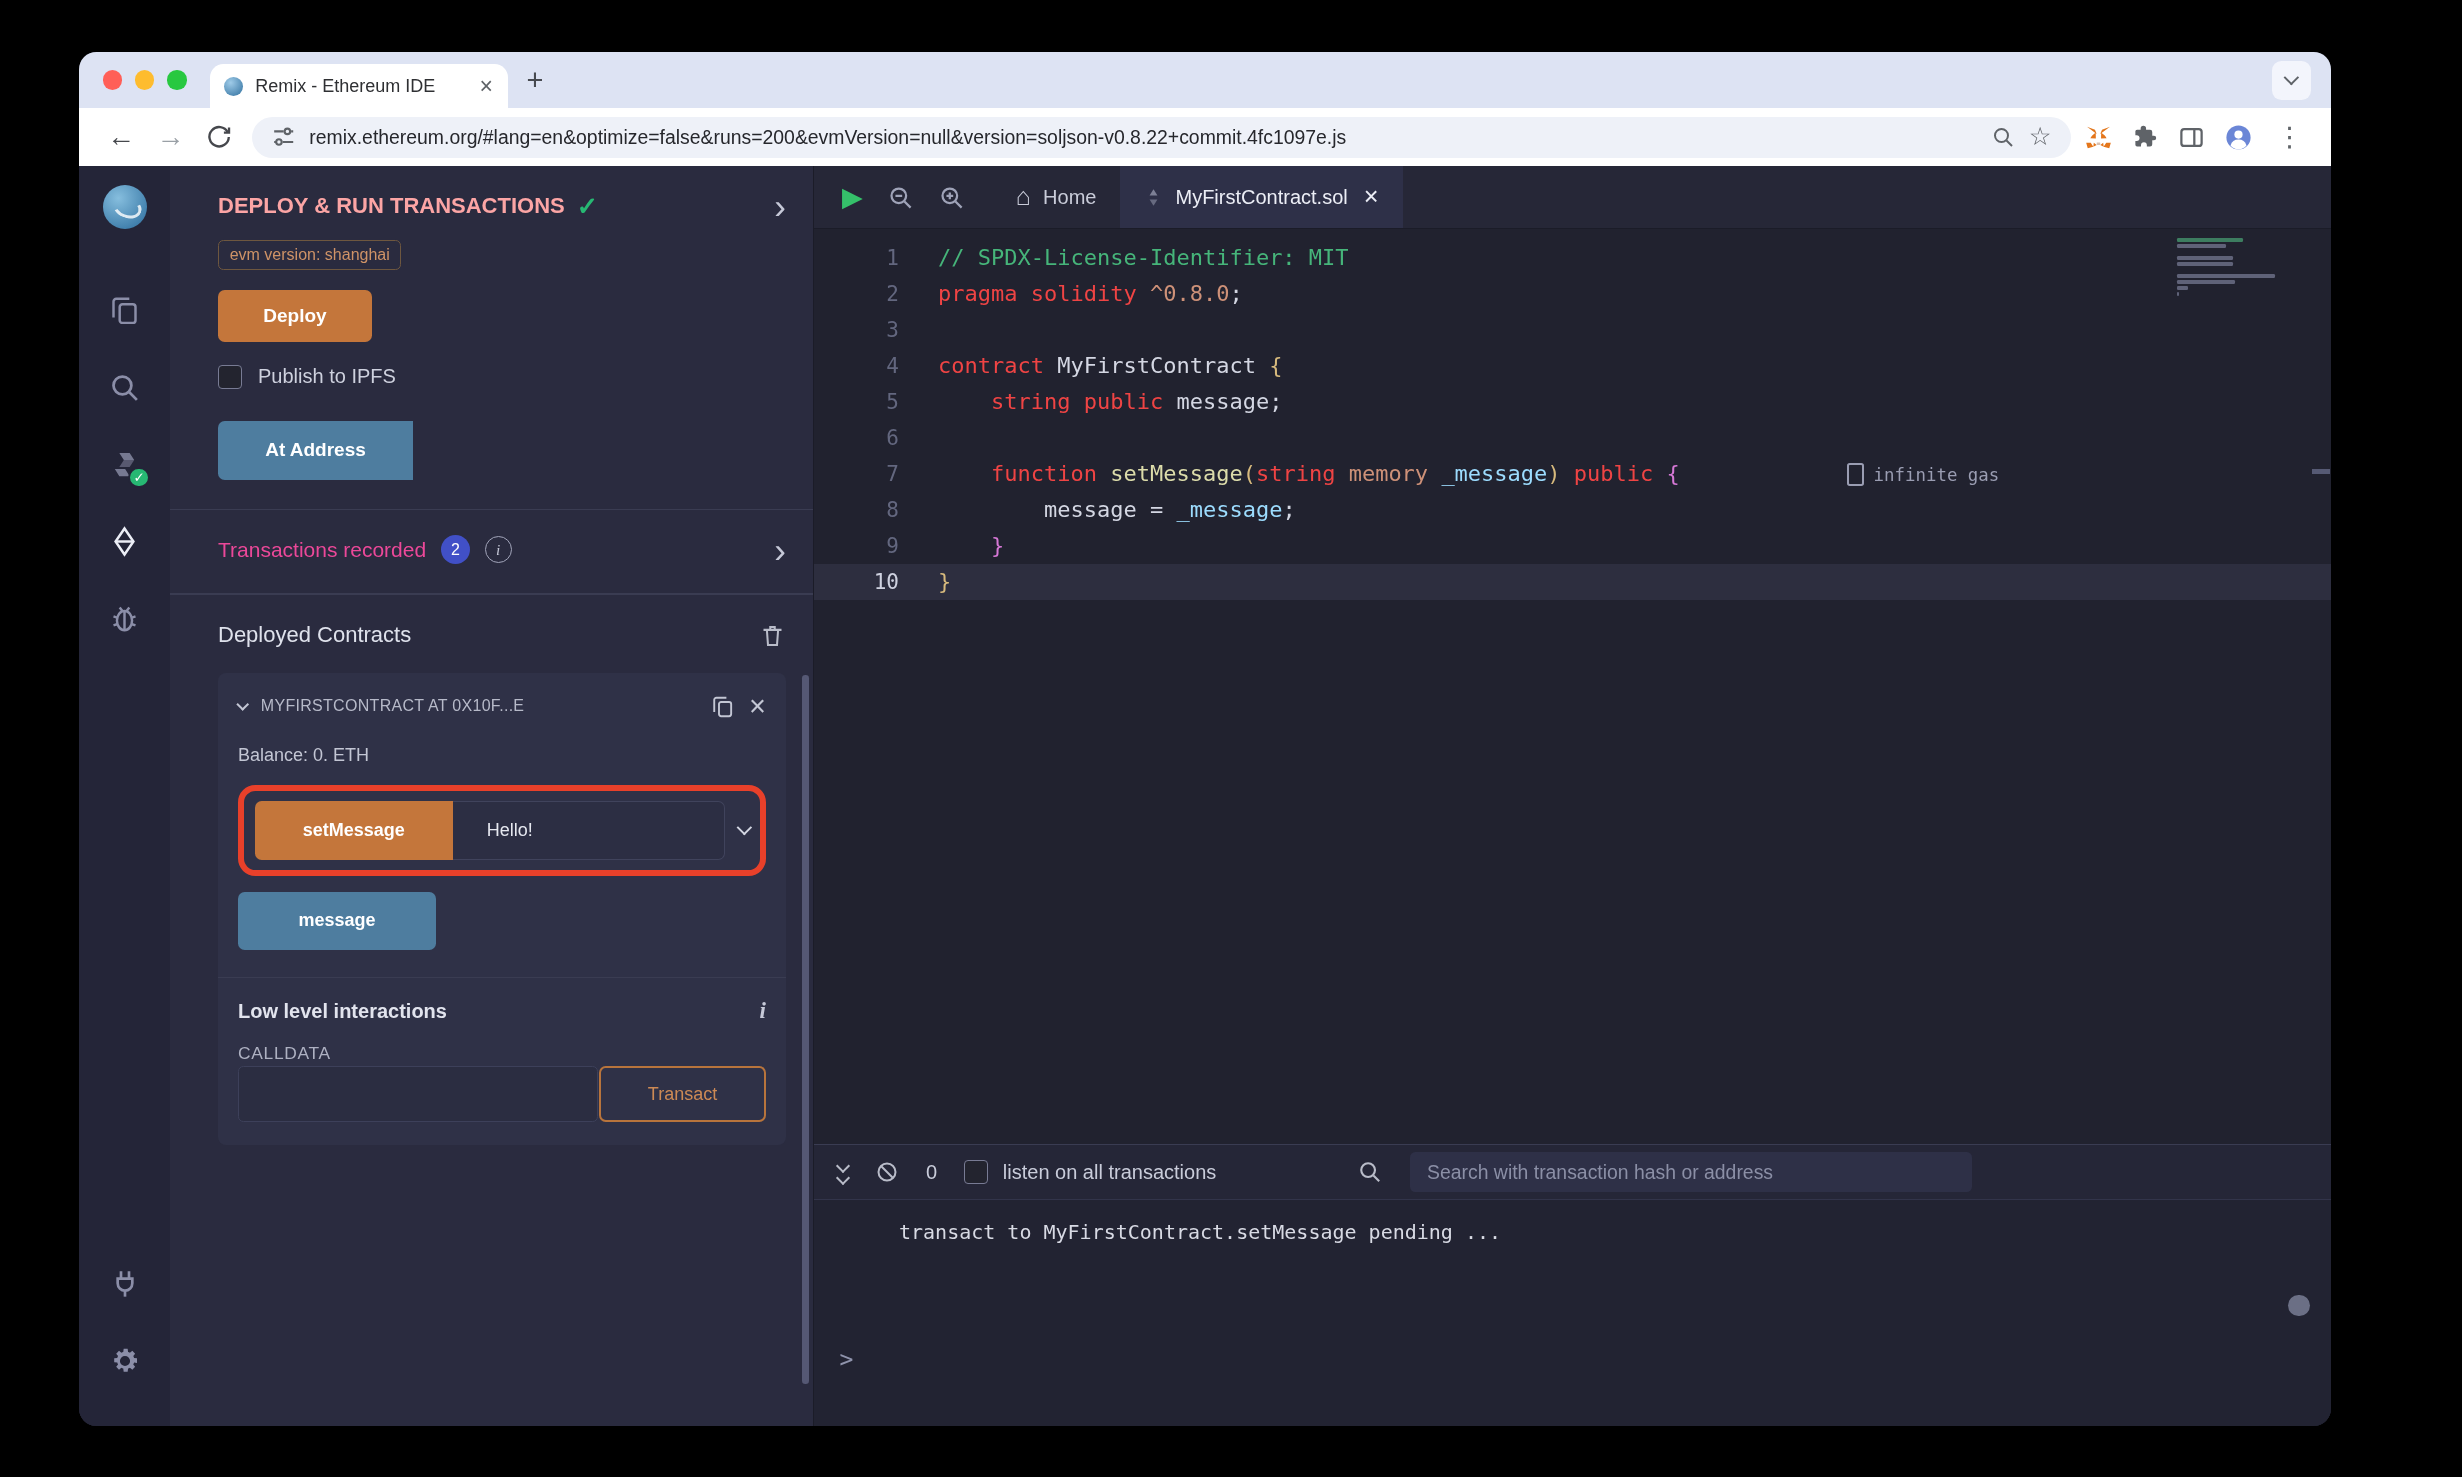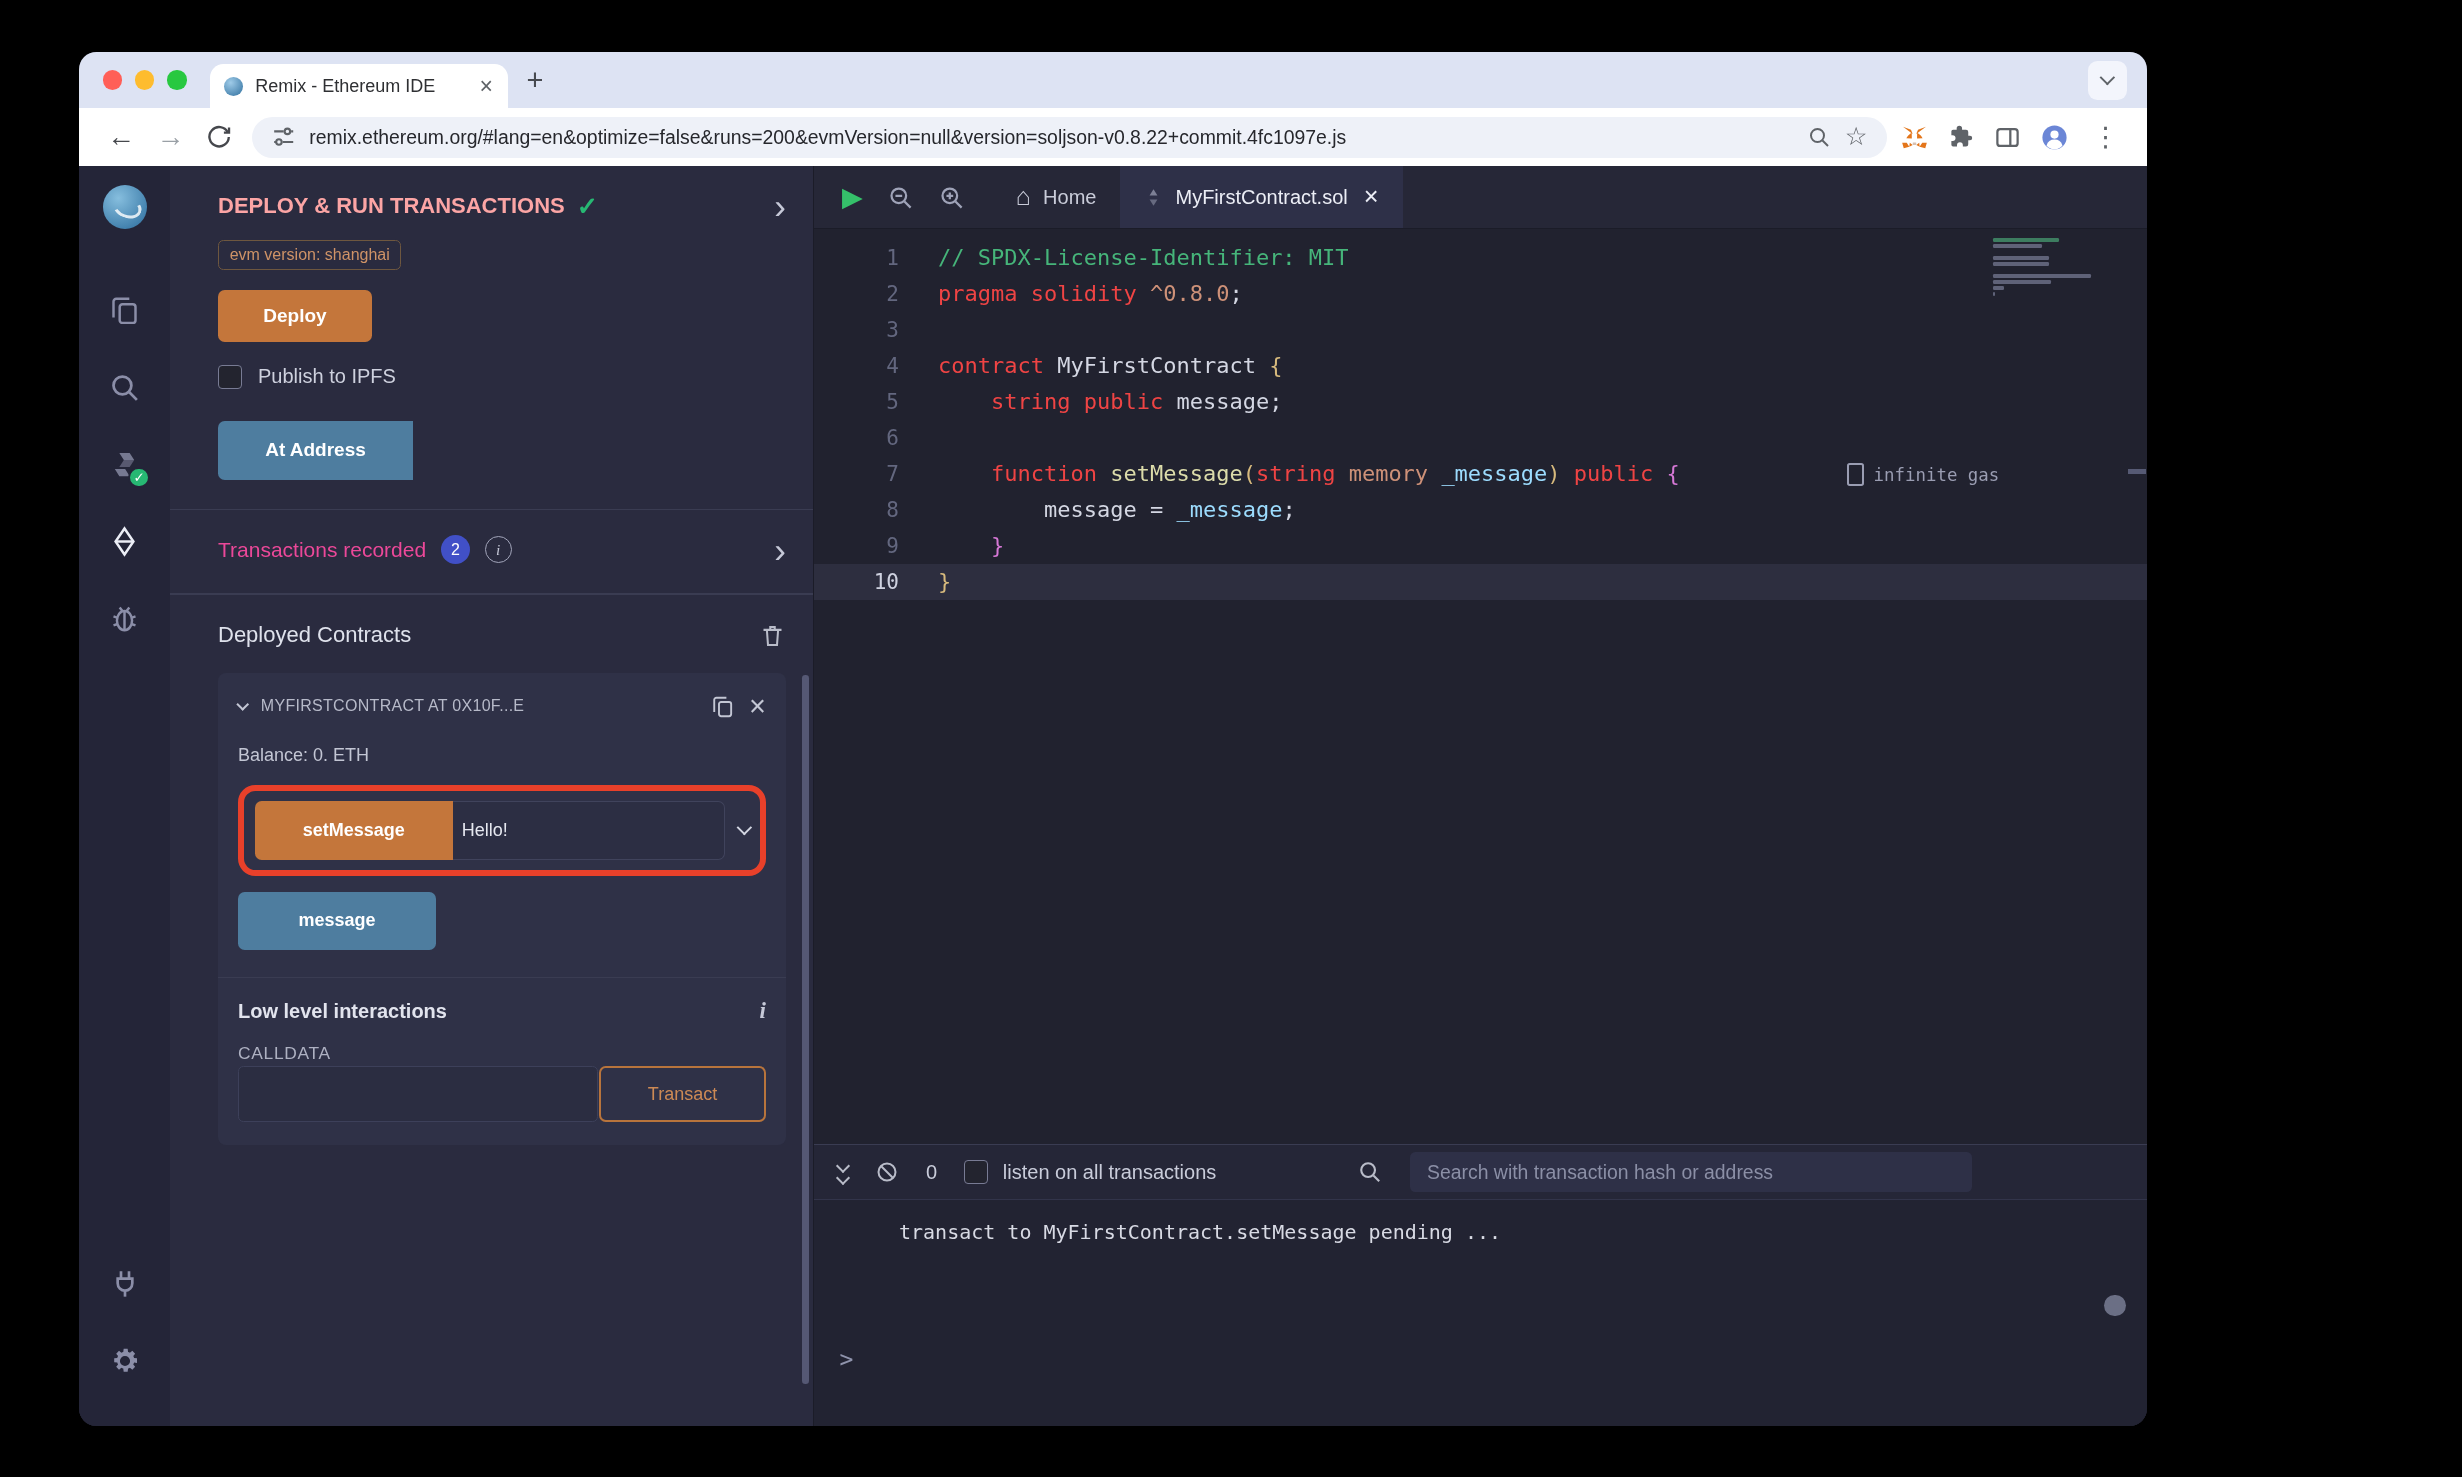--- a/index.html
+++ b/index.html
@@ -1,17 +1,17 @@
 <!DOCTYPE html>
 <html style="font-size:10.7px"><head>
 <meta charset="utf-8">
 <style>
   html,body{margin:0;padding:0;background:#000;width:2462px;height:1477px;font-family:"Liberation Sans",sans-serif;-webkit-font-smoothing:antialiased;}
   *{box-sizing:border-box;}
-  .window{position:absolute;left:79px;top:52px;width:2068px;height:1374px;border-radius:17.4px;overflow:hidden;background:#222332;}
+  .window{position:absolute;left:79px;top:52px;width:2252px;height:1374px;border-radius:17.4px;overflow:hidden;background:#222332;}
 
   
   .tabstrip{height:56px;background:#dde3f3;display:flex;align-items:center;position:relative;}
   .traffic{display:flex;gap:12.7px;padding-left:24px;align-items:center;}
   .tl{width:19.4px;height:19.4px;border-radius:50%;}
   .tl.red{background:#ff5f57;}.tl.yellow{background:#febc2e;}.tl.green{background:#28c840;}
   .btab{margin-left:23px;width:298px;height:44px;background:#fff;border-radius:13.4px 13.4px 0 0;align-self:flex-end;display:flex;align-items:center;padding:0 14.7px;gap:12px;}
   .favicon{width:19px;height:19px;border-radius:50%;background:radial-gradient(circle at 35% 30%,#9fcbe8,#2f6f9e);flex:none;}
   .btab-title{font-size:18px;color:#2f3033;flex:1;white-space:nowrap;overflow:hidden;}
   .btab-close{font-size:23px;color:#5f6368;line-height:1;}
@@ -65,21 +65,21 @@
   .trash{margin-left:auto;color:#b9bcc9;}
   .card{margin-top:24px;background:#2f3147;border-radius:8px;padding:19px 20px 23px;}
   .card-header{display:flex;align-items:center;gap:13.4px;}
   .chev-down{display:inline-block;width:9.4px;height:9.4px;border-right:2.7px solid #c3c6d4;border-bottom:2.7px solid #c3c6d4;transform:rotate(45deg);margin-top:-4px;flex:none;}
   .contract-name{font-size:16px;color:#b7bac9;letter-spacing:0.3px;white-space:nowrap;overflow:hidden;flex:1;}
   .copy-ic{color:#c3c6d4;flex:none;}
   .card-close{font-size:29px;color:#c3c6d4;line-height:1;flex:none;}
   .balance{margin-top:24px;font-size:18px;color:#c3c6d4;}
   .red-annotation{margin-top:19px;border:6px solid #e8402a;border-radius:17.4px;padding:10px 10.7px;display:flex;align-items:center;}
   .setmsg-btn{width:198px;height:59px;background:#c4763b;border-radius:6.7px 0 0 6.7px;color:#fff;font-size:18px;font-weight:700;display:grid;place-items:center;flex:none;}
-  .setmsg-input{flex:1;height:59px;background:#2c2e43;border:1.3px solid #40435c;border-left:none;border-radius:0 6.7px 6.7px 0;color:#e6e8f0;font-size:18px;padding:0 9px;font-family:inherit;min-width:0;}
+  .setmsg-input{flex:1;height:59px;background:#2c2e43;border:1.3px solid #40435c;border-left:none;border-radius:0 6.7px 6.7px 0;color:#e6e8f0;font-size:18px;padding:0 34px;font-family:inherit;min-width:0;}
   .expand-chev{margin-left:13.4px;flex:none;width:10.7px;height:10.7px;border-right:2.7px solid #d3d6e2;border-bottom:2.7px solid #d3d6e2;transform:rotate(45deg);margin-top:-5.4px;}
   .msg-btn{margin-top:16px;width:198px;height:58px;background:#4e7d9f;border-radius:6.7px;color:#fff;font-size:18px;font-weight:700;display:grid;place-items:center;}
   .card-divider{height:1.3px;background:#3a3c52;margin:27px -20px 0;}
   .lowlevel-row{margin-top:20px;display:flex;align-items:center;}
   .lowlevel-title{font-size:20px;font-weight:600;color:#e2e4ee;}
   .ital-i{margin-left:auto;font-family:"Liberation Serif",serif;font-style:italic;font-weight:700;font-size:23px;color:#c6c9d8;}
   .calldata-label{margin-top:19px;font-size:17.4px;color:#aeb1c2;letter-spacing:0.7px;}
   .calldata-row{margin-top:2px;display:flex;gap:1px;height:56px;}
   .calldata-input{flex:1;background:#2b2d41;border:1.3px solid #3d405a;border-radius:5.4px;color:#d4d7e3;font-size:17.4px;padding:0 13.4px;font-family:inherit;min-width:0;}
   .transact-btn{width:167px;border:2px solid #b8743c;color:#cd8a55;border-radius:6.7px;font-size:18px;display:grid;place-items:center;background:transparent;}

